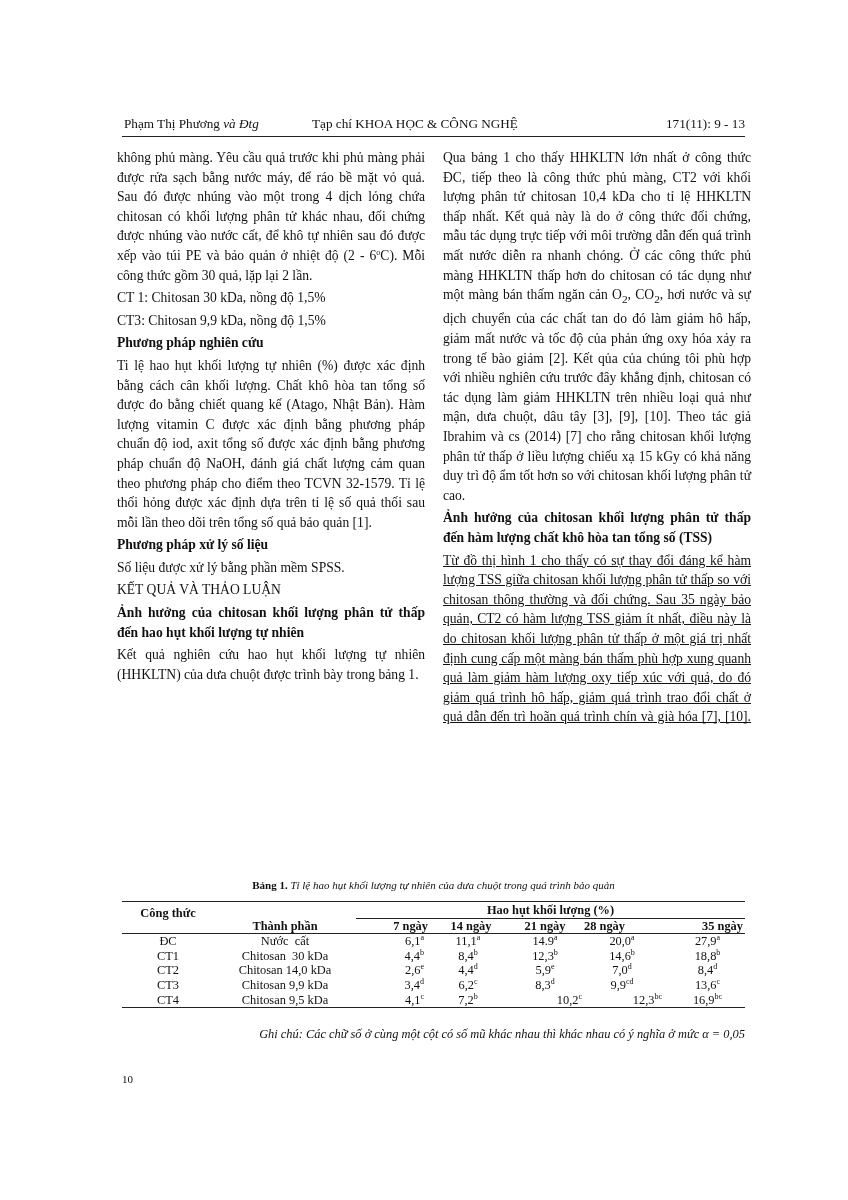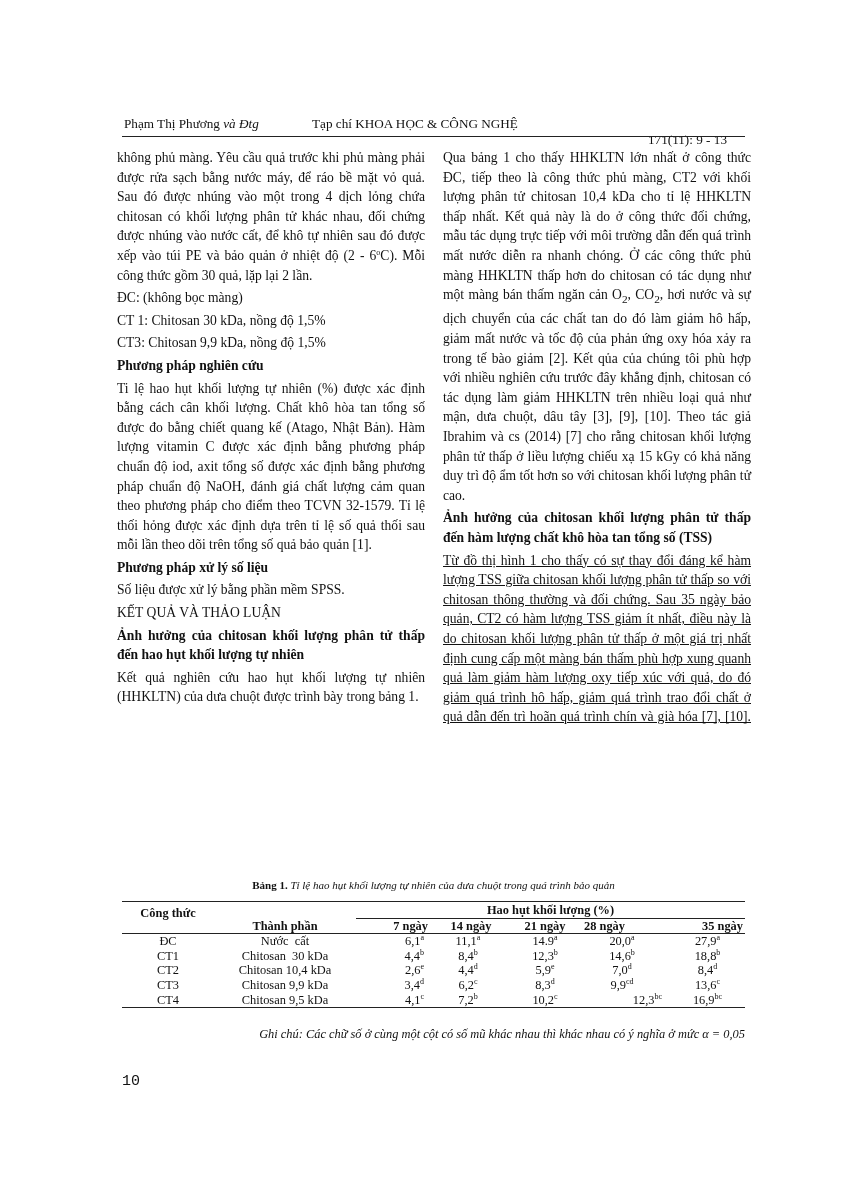--- a/index.html
+++ b/index.html
@@ -1,55 +1,54 @@
 <!DOCTYPE html>
 <html><head>
 <meta charset="utf-8">
 <style>
   html, body { margin:0; padding:0; background:#ffffff; }
   body { width:848px; height:1200px; position:relative; overflow:hidden;
          font-family:"Liberation Serif", "DejaVu Serif", serif; color:#111; }
   .header { position:absolute; top:116px; left:124px; width:621px; height:20px; font-size:13.2px; }
   .header .author { position:absolute; left:0; top:0; }
   .header .journal { position:absolute; left:188px; top:0; }
-  .header .volume { position:absolute; right:18px; top:0;margin-top:16px; }
+  .header .volume { position:absolute; right:0; top:0; }
   .header-rule { position:absolute; top:136px; left:122px; width:623px; height:0; border-top:1.5px solid #222; }
   .col { position:absolute; top:148px; width:308px; font-size:13.6px; line-height:19.6px; }
   .col.left { left:117px; }
   .col.right { left:443px; }
   .col p { margin:0 0 3px 0; text-align:justify; }
   .col p.last { text-align-last:justify;text-decoration:underline; }
   .col h4 { margin:2px 0 3px 0; font-size:13.6px; font-weight:bold; text-align:justify; line-height:19.6px; }
   .col .plain-head { margin:2px 0 3px 0; }
   .caption { position:absolute; top:879px; left:122px; width:623px; text-align:center; font-size:11px; }
   .caption b { font-weight:bold; }
   .caption i { font-style:italic; }
   table.data { position:absolute; top:901px; left:122px; width:623px; border-collapse:collapse; font-size:12.4px; line-height:14.6px; }
   table.data th { font-weight:bold; padding:0; }
   table.data td { padding:0; text-align:center; }
   .t-top { border-top:1.5px solid #222; }
   .t-bot td { border-bottom:1.5px solid #222; }
   .hdr-line { border-bottom:1.3px solid #222; }
   sup { font-size:8px; vertical-align:5px; line-height:0; }
   .note { position:absolute; top:1027px; left:122px; width:623px; text-align:right; font-size:12.4px; font-style:italic; }
-  .pagenum { position:absolute; top:1073px; left:122px; font-size:15px;font-family:Liberation Mono, monospace; }
+  .pagenum { position:absolute; top:1073px; left:122px; font-size:11px; }
 </style>
 </head>
 <body>
 
 <div class="header">
   <span class="author"><span>Phạm Thị Phương</span> <i>và Đtg</i></span>
   <span class="journal">Tạp chí KHOA HỌC &amp; CÔNG NGHỆ</span>
   <span class="volume">171(11): 9 - 13</span>
 </div>
 <div class="header-rule"></div>
 
 <div class="col left">
   <p><span>không phủ màng. Yêu cầu quả trước khi phủ màng phải được rửa sạch bằng nước máy, để ráo bề mặt vỏ quả. Sau đó được nhúng vào một trong 4 dịch lỏng chứa chitosan có khối lượng phân tử khác nhau, đối chứng được nhúng vào nước cất, để khô tự nhiên sau đó được xếp vào túi PE và bảo quản ở nhiệt độ (2 - 6</span><sup>o</sup><span>C). Mỗi công thức gồm 30 quả, lặp lại 2 lần.</span></p>
-  <p>ĐC: (không bọc màng)</p>
   <p>CT 1: Chitosan 30 kDa, nồng độ 1,5%</p>
   <p>CT3: Chitosan 9,9 kDa, nồng độ 1,5%</p>
   <h4>Phương pháp nghiên cứu</h4>
   <p>Ti lệ hao hụt khối lượng tự nhiên (%) được xác định bằng cách cân khối lượng. Chất khô hòa tan tổng số được đo bằng chiết quang kế (Atago, Nhật Bản). Hàm lượng vitamin C được xác định bằng phương pháp chuẩn độ iod, axit tổng số được xác định bằng phương pháp chuẩn độ NaOH, đánh giá chất lượng cảm quan theo phương pháp cho điểm theo TCVN 32-1579. Tỉ lệ thối hỏng được xác định dựa trên tỉ lệ số quả thối sau mỗi lần theo dõi trên tổng số quả bảo quản [1].</p>
   <h4>Phương pháp xử lý số liệu</h4>
   <p>Số liệu được xử lý bằng phần mềm SPSS.</p>
   <p class="plain-head">KẾT QUẢ VÀ THẢO LUẬN</p>
   <h4>Ảnh hưởng của chitosan khối lượng phân tử thấp đến hao hụt khối lượng tự nhiên</h4>
   <p>Kết quả nghiên cứu hao hụt khối lượng tự nhiên (HHKLTN) của dưa chuột được trình bày trong bảng 1.</p>
 </div>
@@ -103,42 +102,42 @@
         <td>CT1</td>
         <td style="white-space: pre;">Chitosan  30 kDa</td>
         <td style="text-align: right;;padding-right:10px"><span>4,4</span><sup>b</sup></td>
         <td style="text-align: center;;padding-right:6px"><span>8,4</span><sup>b</sup></td>
         <td style="text-align: center; margin-top: 29px;"><span>12,3</span><sup>b</sup></td>
         <td style="text-align: center;"><span>14,6</span><sup>b</sup></td>
         <td style="text-align: center;;padding-left:8px"><span>18,8</span><sup>b</sup></td>
       </tr>
       <tr>
         <td>CT2</td>
-        <td style="white-space: pre;">Chitosan 10,4 kDa</td>
+        <td style="white-space: pre;">Chitosan 14,0 kDa</td>
         <td style="text-align: right;;padding-right:10px"><span>2,6</span><sup>e</sup></td>
         <td style="text-align: center;;padding-right:6px"><span>4,4</span><sup>d</sup></td>
         <td style="text-align: center;"><span>5,9</span><sup>e</sup></td>
         <td style="text-align: center;"><span>7,0</span><sup>d</sup></td>
         <td style="text-align: center;;padding-left:8px"><span>8,4</span><sup>d</sup></td>
       </tr>
       <tr>
         <td>CT3</td>
         <td style="white-space: pre;">Chitosan 9,9 kDa</td>
         <td style="text-align: right;;padding-right:10px"><span>3,4</span><sup>d</sup></td>
         <td style="text-align: center;;padding-right:6px"><span>6,2</span><sup>c</sup></td>
         <td style="text-align: center;"><span>8,3</span><sup>d</sup></td>
         <td style="text-align: center;"><span>9,9</span><sup>cd</sup></td>
         <td style="text-align: center;;padding-left:8px"><span>13,6</span><sup>c</sup></td>
       </tr>
       <tr class="t-bot">
         <td>CT4</td>
         <td style="white-space: pre;">Chitosan 9,5 kDa</td>
         <td style="text-align: right;;padding-right:10px"><span>4,1</span><sup>c</sup></td>
         <td style="text-align: center;;padding-right:6px"><span>7,2</span><sup>b</sup></td>
-        <td style="text-align: center;"><span>10,2</span><sup>c</sup></td>
+        <td style="text-align: right;"><span>10,2</span><sup>c</sup></td>
         <td style="text-align: right;"><span>12,3</span><sup>bc</sup></td>
         <td style="text-align: center;;padding-left:8px"><span>16,9</span><sup>bc</sup></td>
       </tr>
     </tbody>
 </table>
 
 <div class="note">Ghi chú: Các chữ số ở cùng một cột có số mũ khác nhau thì khác nhau có ý nghĩa ở mức α = 0,05</div>
 
 <div class="pagenum">10</div>
 

